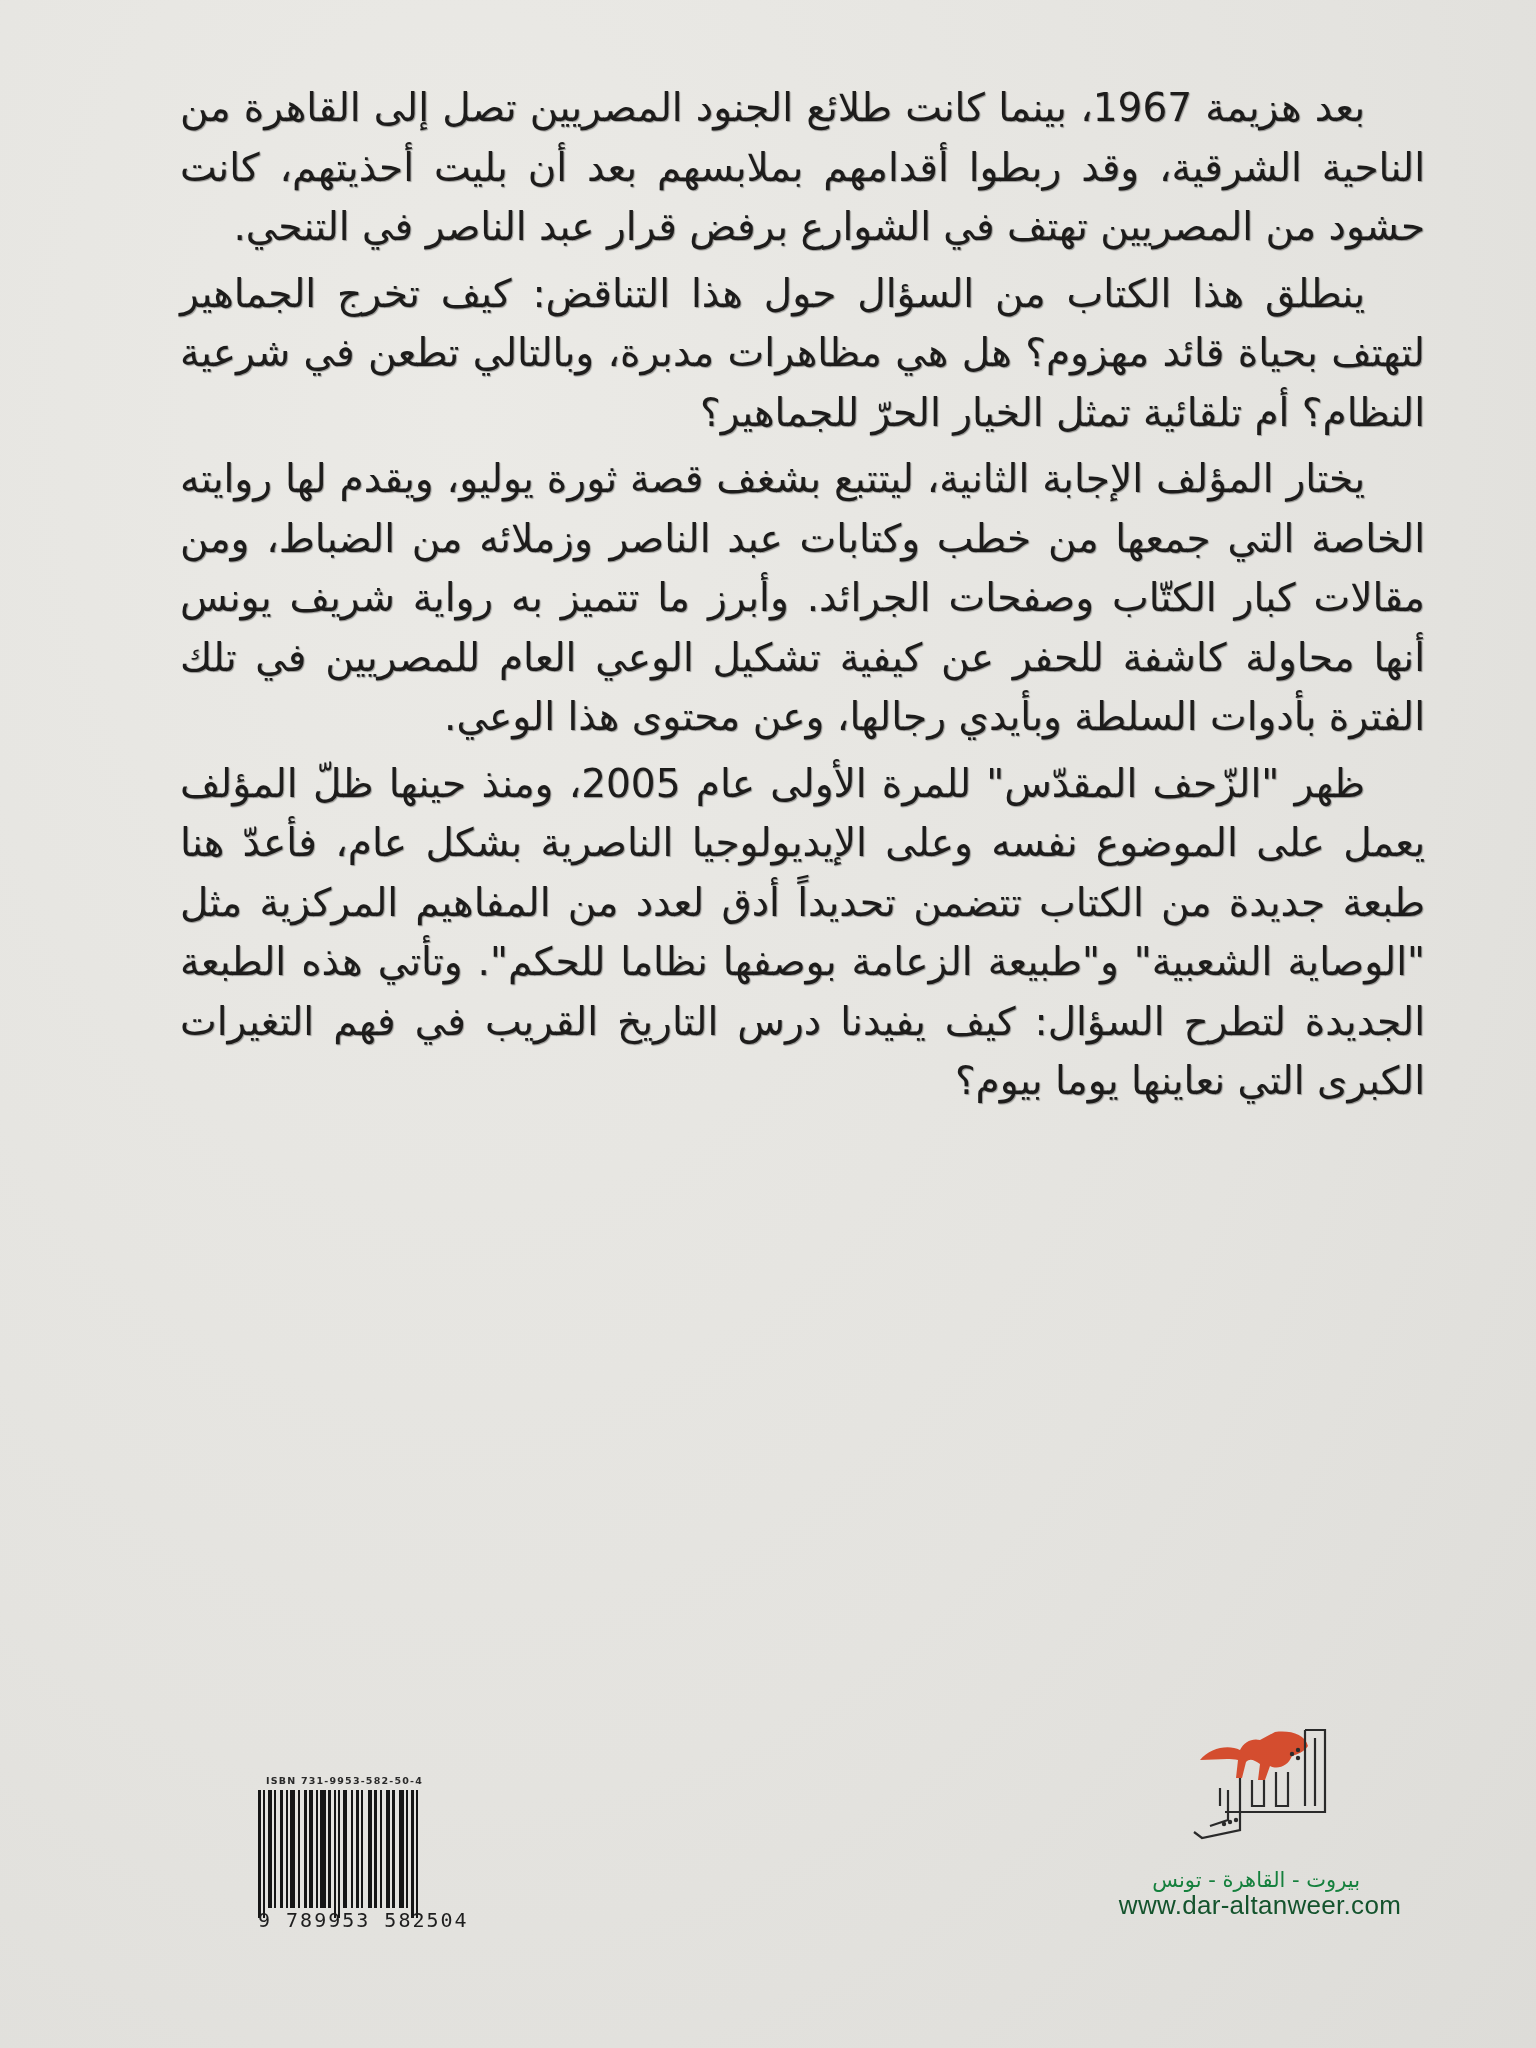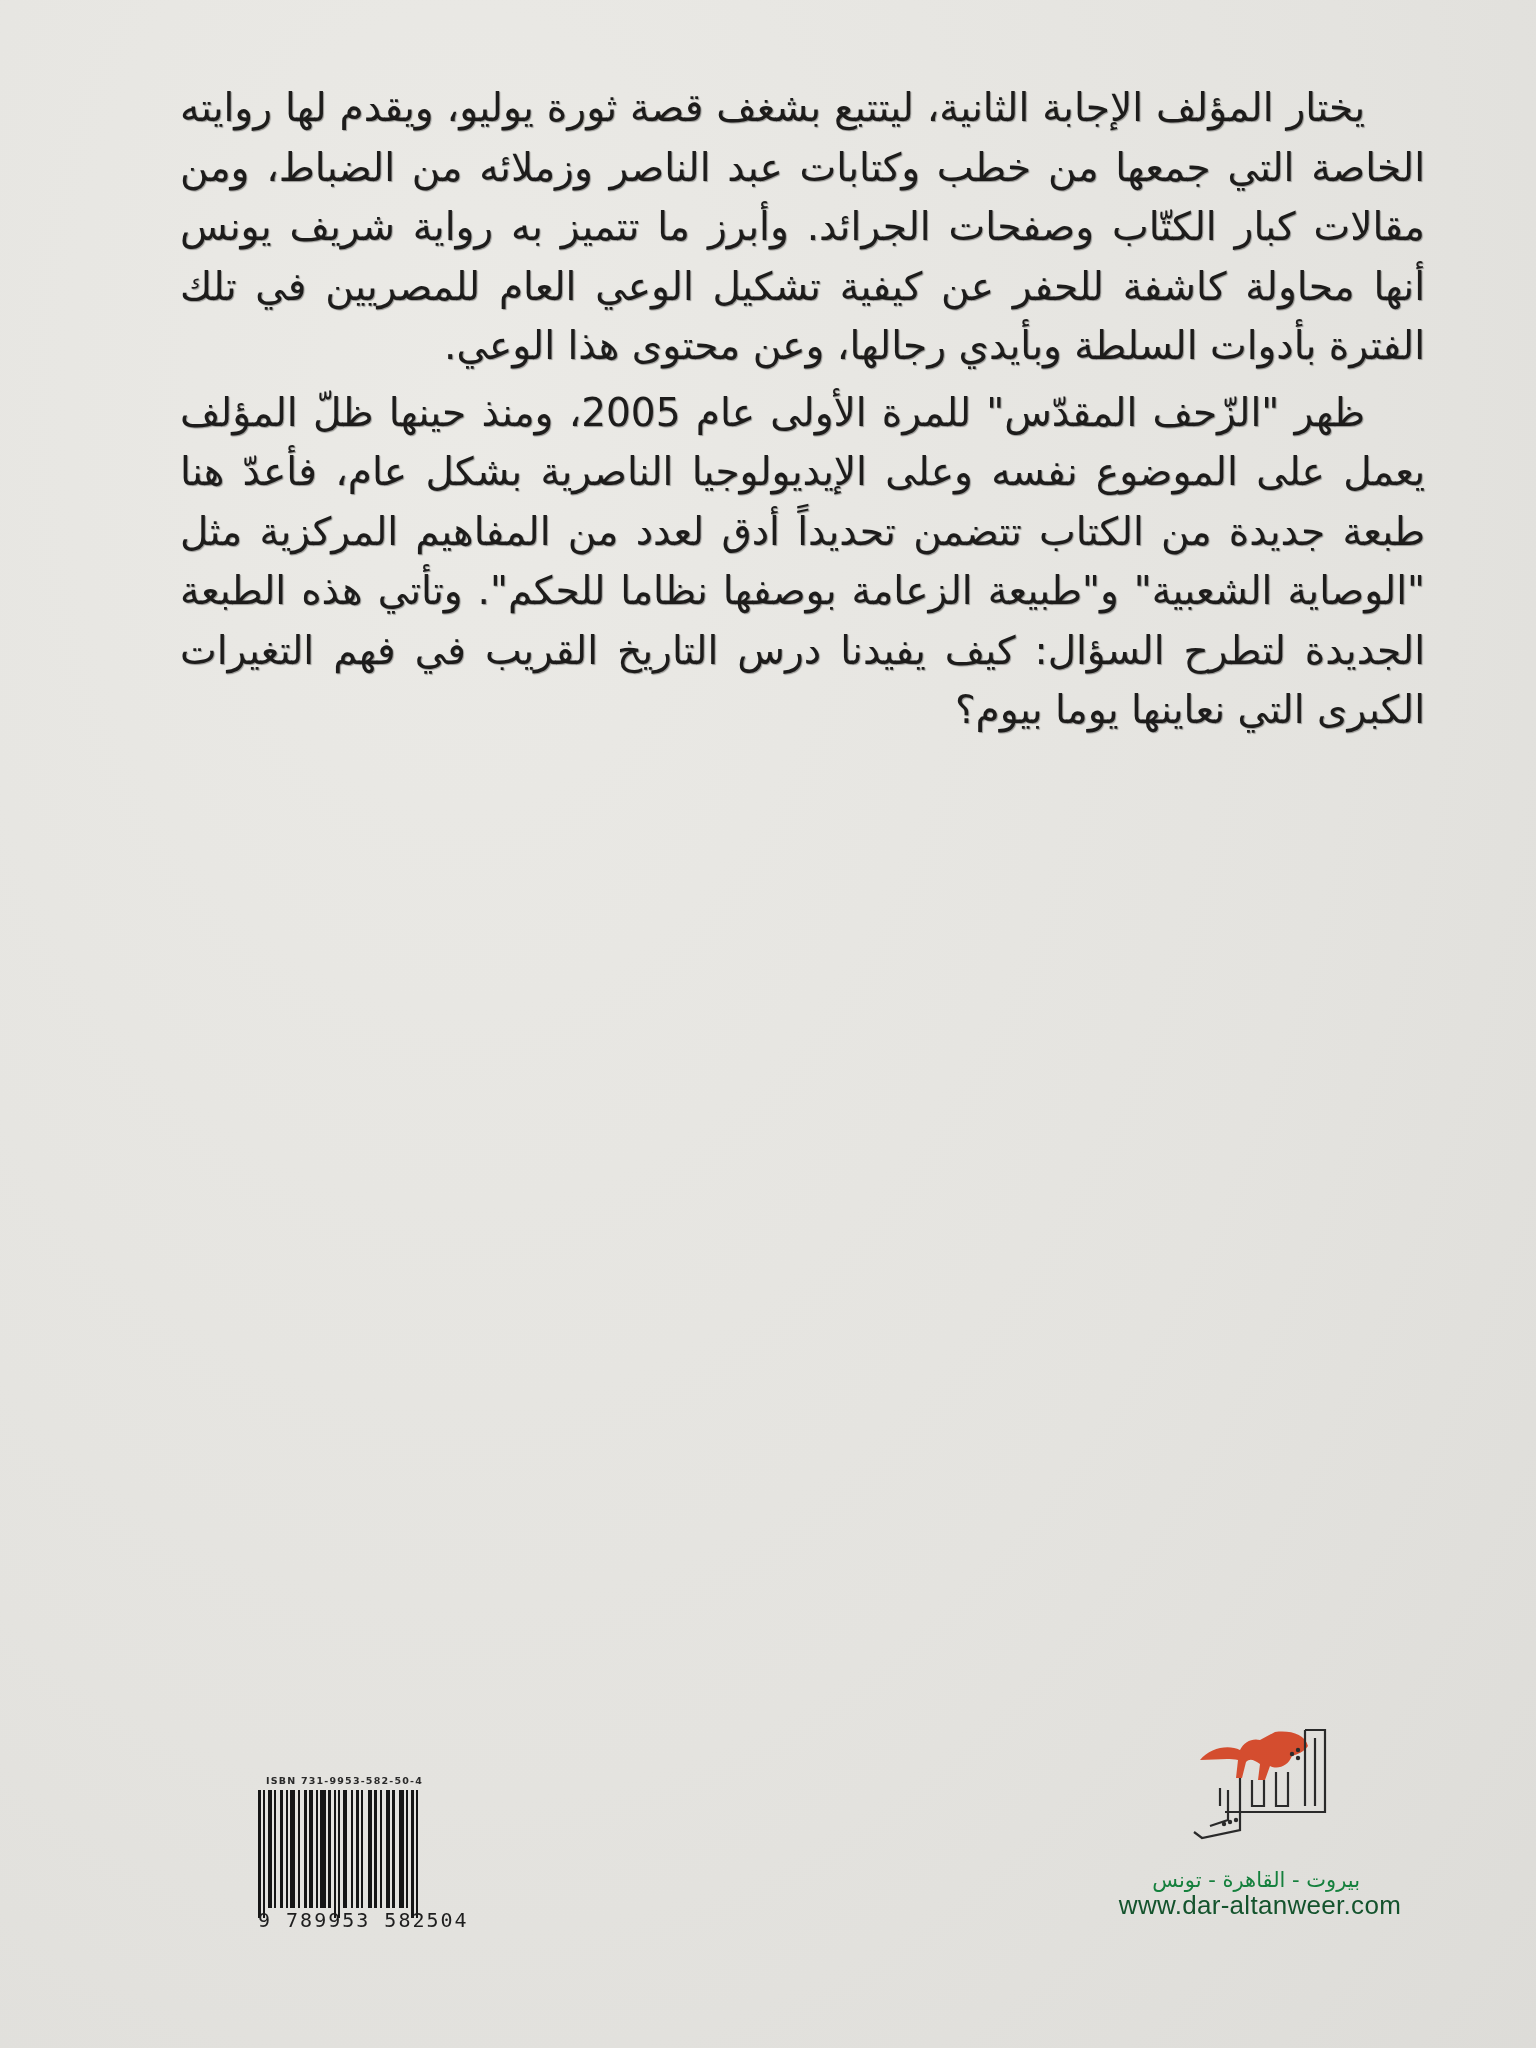--- a/index.html
+++ b/index.html
@@ -62,20 +62,22 @@
     font-size: 26px; color: #14532d; text-align: center;
     margin-left: 10px; margin-top: -2px; letter-spacing: 0.3px;
   }
 </style>
 </head>
 <body>
 
 <div class="back-cover">
 
   <div class="blurb">
+    <p>بعد هزيمة 1967، بينما كانت طلائع الجنود المصريين تصل إلى القاهرة من الناحية الشرقية، وقد ربطوا أقدامهم بملابسهم بعد أن بليت أحذيتهم، كانت حشود من المصريين تهتف في الشوارع برفض قرار عبد الناصر في التنحي.</p>
+    <p>ينطلق هذا الكتاب من السؤال حول هذا التناقض: كيف تخرج الجماهير لتهتف بحياة قائد مهزوم؟ هل هي مظاهرات مدبرة، وبالتالي تطعن في شرعية النظام؟ أم تلقائية تمثل الخيار الحرّ للجماهير؟</p>
     <p>يختار المؤلف الإجابة الثانية، ليتتبع بشغف قصة ثورة يوليو، ويقدم لها روايته الخاصة التي جمعها من خطب وكتابات عبد الناصر وزملائه من الضباط، ومن مقالات كبار الكتّاب وصفحات الجرائد. وأبرز ما تتميز به رواية شريف يونس أنها محاولة كاشفة للحفر عن كيفية تشكيل الوعي العام للمصريين في تلك الفترة بأدوات السلطة وبأيدي رجالها، وعن محتوى هذا الوعي.</p>
     <p>ظهر "الزّحف المقدّس" للمرة الأولى عام 2005، ومنذ حينها ظلّ المؤلف يعمل على الموضوع نفسه وعلى الإيديولوجيا الناصرية بشكل عام، فأعدّ هنا طبعة جديدة من الكتاب تتضمن تحديداً أدق لعدد من المفاهيم المركزية مثل "الوصاية الشعبية" و"طبيعة الزعامة بوصفها نظاما للحكم". وتأتي هذه الطبعة الجديدة لتطرح السؤال: كيف يفيدنا درس التاريخ القريب في فهم التغيرات الكبرى التي نعاينها يوما بيوم؟</p>
   </div>
 
   <div class="barcode-block">
     <div class="isbn-label">ISBN 731-9953-582-50-4</div>
     <div class="bars">
       <div class="bar guard" style="width:3px"></div>
         <div class="gap" style="width:2px"></div>
       <div class="bar guard" style="width:2px"></div>

